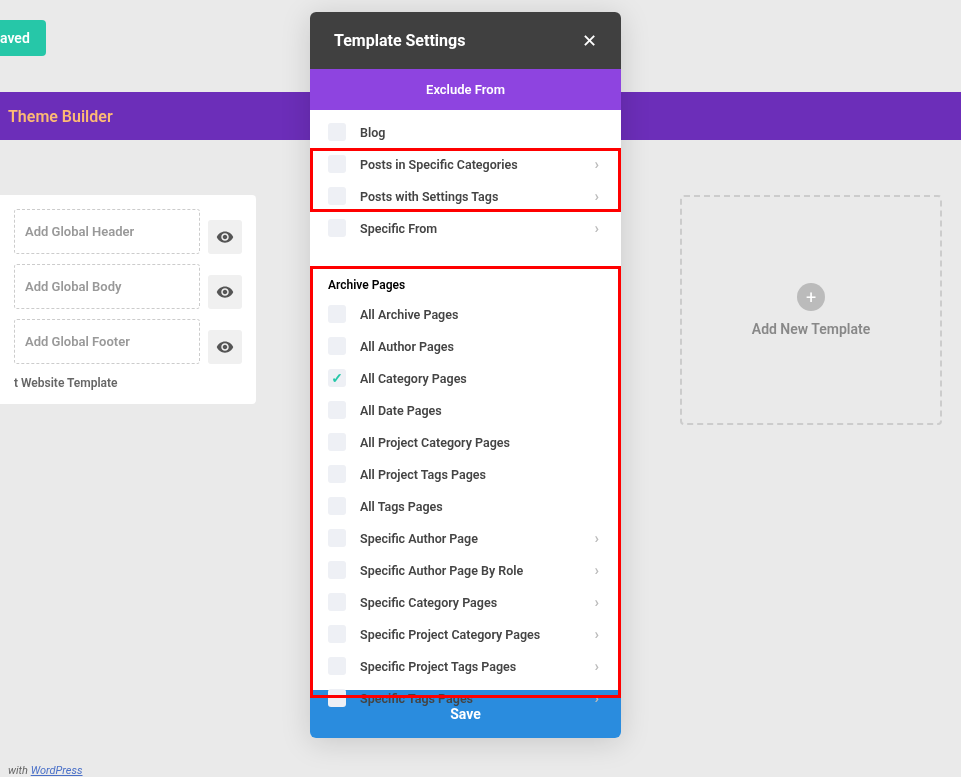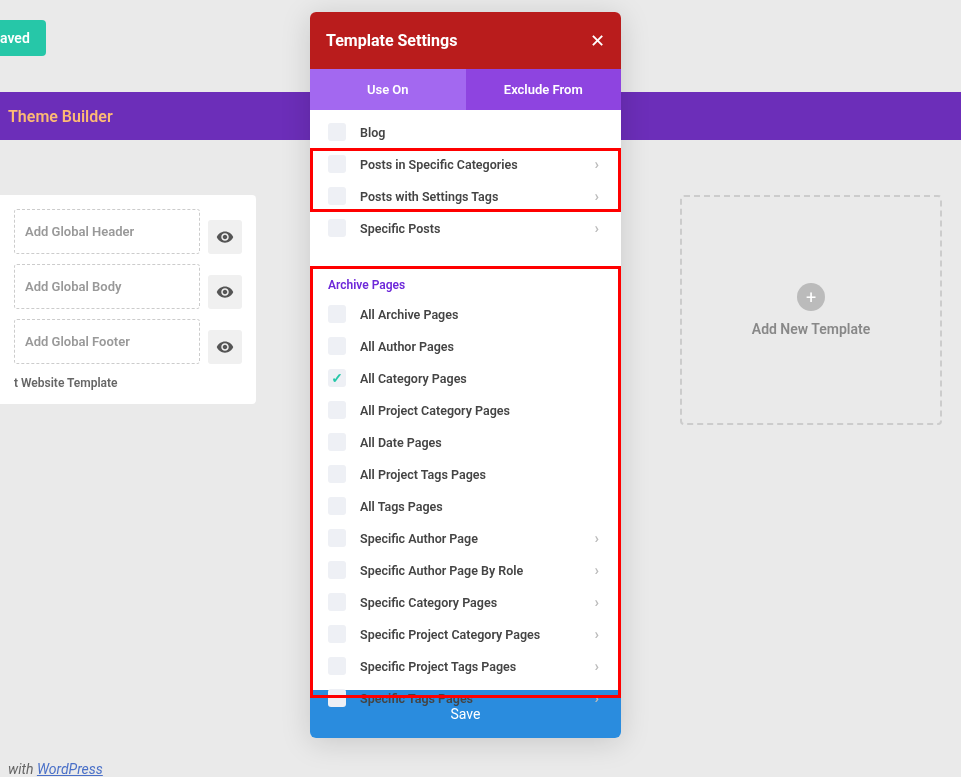--- a/index.html
+++ b/index.html
@@ -15,45 +15,45 @@
     .dashed-box { flex: 1; border: 1px dashed #ccc; border-radius: 3px; padding: 14px 10px; color: #999; font-size: 13px; font-weight: 600; }
     .eye-btn { width: 34px; height: 34px; background: #f0f0f0; border-radius: 3px; margin-left: 8px; display: flex; align-items: center; justify-content: center; }
     .eye-btn svg { width: 18px; height: 18px; fill: #555; }
     .template-subtitle { color: #666; font-size: 12px; font-weight: 600; margin-top: 12px; }
     
     .right-panel { position: absolute; top: 195px; left: 680px; width: 262px; height: 230px; border: 2px dashed #ccc; border-radius: 4px; display: flex; flex-direction: column; align-items: center; justify-content: center; }
     .plus-circle { width: 28px; height: 28px; background: #bbb; border-radius: 50%; display: flex; align-items: center; justify-content: center; color: white; font-size: 18px; margin-bottom: 10px; }
     .add-new-text { color: #888; font-size: 14px; font-weight: 600; }
     
     .modal { position: absolute; top: 12px; left: 310px; width: 311px; background: white; border-radius: 6px; box-shadow: 0 4px 30px rgba(0,0,0,0.15); overflow: hidden; }
-    .modal-header { background: #b91c1c; color: white; padding: 18px 16px; display: flex; justify-content: space-between; align-items: center; }
+    .modal-header { background: #404040; color: white; padding: 18px 24px; display: flex; justify-content: space-between; align-items: center; }
     .modal-title { font-size: 16px; font-weight: 700; }
     .close-x { font-size: 18px; cursor: pointer; font-weight: 300; }
     .tabs { display: flex; background: #8e44e0; }
     .tab { flex: 1; padding: 13px 0; text-align: center; color: white; font-size: 13px; font-weight: 600; cursor: pointer; }
     .tab.active { background: #a368f0; }
     
     .content-area { max-height: 580px; overflow: visible; padding: 0; position: relative; }
     .content-inner { padding: 6px 0; }
-    .section-title { color: #6d28d9; font-size: 12px; font-weight: 600; padding: 10px 18px 6px; }
+    .section-title { color: #000000; font-size: 12px; font-weight: 600; padding: 10px 18px 6px; }
     .item-row { display: flex; align-items: center; padding: 7px 18px; cursor: pointer; }
     .checkbox { width: 18px; height: 18px; background: #eef0f5; border-radius: 3px; margin-right: 14px; flex-shrink: 0; display: flex; align-items: center; justify-content: center; }
     .checkbox.checked::after { content: '✓'; color: #26c7a8; font-size: 14px; font-weight: bold; }
     .item-label { flex: 1; color: #444; font-size: 12.5px; font-weight: 600; }
     .chevron { color: #bbb; font-size: 15px; font-weight: bold; padding-right: 4px; }
     
     .red-box { border: 3px solid #ff0000; position: absolute; pointer-events: none; }
     .red-box-1 { top: 148px; left: 310px; width: 311px; height: 64px; }
     .red-box-2 { top: 266px; left: 310px; width: 311px; height: 432px; }
     
     .blue-scroll { position: absolute; top: 230px; right: -3px; width: 4px; height: 26px; background: #4a90e2; border-radius: 2px; }
     
-    .save-btn { background: #2a8cde; color: white; text-align: center; padding: 16px 0; font-size: 14px; font-weight: 400; cursor: pointer; }
+    .save-btn { background: #2a8cde; color: white; text-align: center; padding: 16px 0; font-size: 14px; font-weight: 700; cursor: pointer; }
     
-    .wp-link { position: absolute; bottom: 0; left: 8px; font-size: 14px; color: #666; font-style: italic; }
+    .wp-link { position: absolute; bottom: 0; left: 8px; font-size: 11px; color: #666; font-style: italic; }
     .wp-link a { color: #4a70c8; }
   </style>
 </head>
 <body>
 
 <div class="saved-btn">aved</div>
 
 <div class="purple-bar">
   <div class="purple-bar-title">Theme Builder</div>
 </div>
@@ -90,21 +90,20 @@
   <div class="plus-circle">+</div>
   <div class="add-new-text">Add New Template</div>
 </div>
 
 <div class="modal">
   <div class="modal-header">
     <div class="modal-title">Template Settings</div>
     <div class="close-x">✕</div>
   </div>
   <div class="tabs">
-    <div class="tab active">Use On</div>
     <div class="tab">Exclude From</div>
   </div>
   <div class="content-area">
     <div class="blue-scroll"></div>
     <div class="content-inner">
       <div class="item-row">
         <div class="checkbox"></div>
         <div class="item-label">Blog</div>
       </div>
       <div class="item-row">
@@ -112,45 +111,45 @@
         <div class="item-label">Posts in Specific Categories</div>
         <div class="chevron">›</div>
       </div>
       <div class="item-row">
         <div class="checkbox"></div>
         <div class="item-label">Posts with Settings Tags</div>
         <div class="chevron">›</div>
       </div>
       <div class="item-row">
         <div class="checkbox"></div>
-        <div class="item-label">Specific Posts</div>
+        <div class="item-label">Specific From</div>
         <div class="chevron">›</div>
       </div>
       <div style="height:24px"></div>
       <div class="section-title">Archive Pages</div>
       <div id="archive-list">
           <div class="item-row">
             <div class="checkbox"></div>
             <div class="item-label">All Archive Pages</div>
           </div>
           <div class="item-row">
             <div class="checkbox"></div>
             <div class="item-label">All Author Pages</div>
           </div>
           <div class="item-row">
             <div class="checkbox checked"></div>
             <div class="item-label">All Category Pages</div>
           </div>
           <div class="item-row">
             <div class="checkbox"></div>
-            <div class="item-label">All Project Category Pages</div>
+            <div class="item-label">All Date Pages</div>
           </div>
           <div class="item-row">
             <div class="checkbox"></div>
-            <div class="item-label">All Date Pages</div>
+            <div class="item-label">All Project Category Pages</div>
           </div>
           <div class="item-row">
             <div class="checkbox"></div>
             <div class="item-label">All Project Tags Pages</div>
           </div>
           <div class="item-row">
             <div class="checkbox"></div>
             <div class="item-label">All Tags Pages</div>
           </div>
           <div class="item-row">

